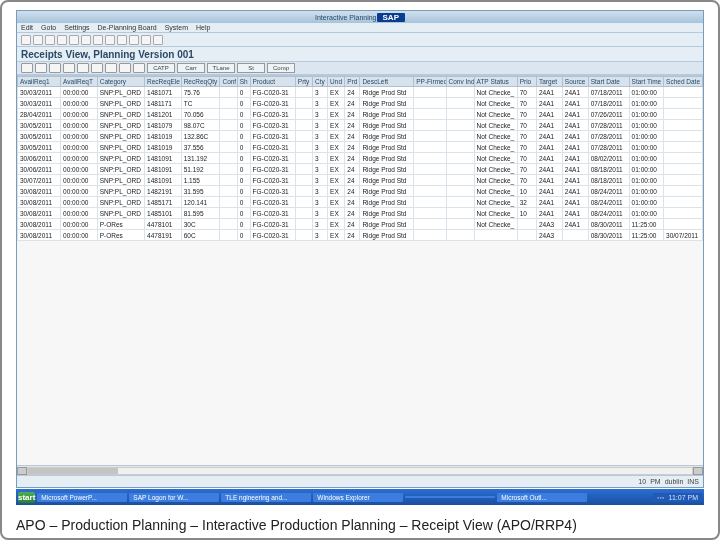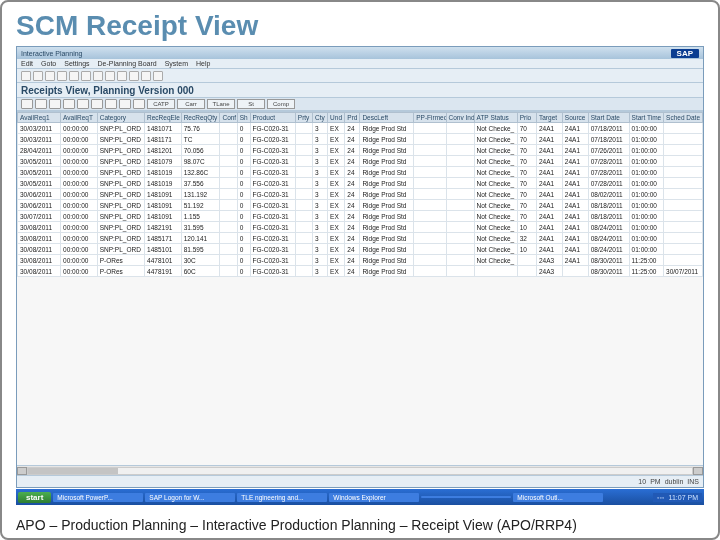--- a/index.html
+++ b/index.html
@@ -1,49 +1,48 @@
 <!DOCTYPE html>
 <html><head>
 <meta charset="utf-8">
 <style>
   * { box-sizing: border-box; margin: 0; padding: 0; }
   body { width: 720px; height: 540px; background: #fff; font-family: Arial, sans-serif; overflow: hidden; border: 2px solid #888; border-radius: 8px; position: relative; }
   .slide { width: 100%; height: 100%; display: flex; flex-direction: column; padding: 8px 14px 4px 14px; }
   .title { font-size: 28px; font-weight: bold; color: #5a8db0; margin-bottom: 4px; }
   .sap-window { flex: 1; border: 1px solid #7a9cbb; background: #f0f4f8; display: flex; flex-direction: column; font-size: 8px; min-height: 0; }
-  .sap-titlebar { height: 12px; background: linear-gradient(#cfe0ee,#a7c3db); display: flex; align-items: center; padding: 0 4px; font-size: 7px; color: #2a4a66; justify-content: space-between; }
+  .sap-titlebar { height: 12px; background: linear-gradient(#cfe0ee,#a7c3db); display: flex; align-items: center; padding: 0 4px; font-size: 7px; color: #2a4a66; justify-content: center; }
   .sap-logo { background: #0a3d91; color: #fff; font-weight: bold; padding: 0 6px; font-size: 8px; border-radius: 1px; }
   .menubar { height: 10px; background: #e6eef5; border-bottom: 1px solid #b5c9da; display: flex; gap: 8px; padding: 0 4px; font-size: 7px; color: #333; align-items: center; }
   .toolbar1 { height: 14px; background: #e6eef5; border-bottom: 1px solid #b5c9da; display: flex; gap: 2px; padding: 1px 4px; align-items: center; }
   .tb-btn { width: 10px; height: 10px; background: #f5f5f5; border: 1px solid #aaa; border-radius: 1px; }
   .view-title { height: 14px; background: #e6eef5; padding: 0 4px; display: flex; align-items: center; font-size: 10px; font-weight: bold; color: #2a4a66; }
   .toolbar2 { height: 14px; background: #dbe6f0; border-top: 1px solid #b5c9da; border-bottom: 1px solid #b5c9da; display: flex; gap: 2px; padding: 1px 4px; align-items: center; }
   .tb2-btn { width: 12px; height: 10px; background: #f5f5f5; border: 1px solid #999; border-radius: 1px; }
   .tb2-wide { min-width: 28px; height: 10px; background: #eef3f7; border: 1px solid #999; font-size: 6px; display: flex; align-items: center; justify-content: center; color: #444; }
   .grid-wrap { flex: 1; background: #fff; overflow: hidden; display: flex; flex-direction: column; border-top: 1px solid #b5c9da; }
   .grid { border-collapse: collapse; width: 100%; font-size: 6.5px; color: #222; table-layout: fixed; }
   .grid th { background: #d7e2ec; border: 1px solid #b0c0cf; padding: 1px 2px; font-weight: normal; color: #2a4a66; text-align: left; white-space: nowrap; overflow: hidden; }
   .grid td { border: 1px solid #dbe3ea; padding: 0 2px; white-space: nowrap; overflow: hidden; background: #fff; height: 11px; }
   .grid-body { flex: 1; background: #f7f7f7; }
   .hscroll { height: 10px; background: #e6e6e6; border-top: 1px solid #b5c9da; display: flex; align-items: center; }
   .hscroll .arrow { width: 10px; height: 8px; background: #ccc; border: 1px solid #999; }
   .hscroll .track { flex: 1; height: 8px; background: #f0f0f0; border: 1px solid #ccc; position: relative; }
   .hscroll .thumb { position: absolute; left: 0; width: 90px; height: 6px; background: #c4c4c4; top: 0; }
   .statusbar { height: 12px; background: #e6eef5; border-top: 1px solid #b5c9da; display: flex; justify-content: flex-end; align-items: center; gap: 4px; padding: 0 4px; font-size: 7px; color: #444; }
   .taskbar { height: 16px; background: linear-gradient(#2a6ed4,#1a4fa0); display: flex; align-items: center; gap: 2px; padding: 0 2px; margin-top: 1px; }
-  .start { background: linear-gradient(#4caf50,#2e7d32); color: #fff; font-size: 8px; font-weight: bold; padding: 1px 8px; border-radius: 2px; }
+  .start { background: linear-gradient(#4caf50,#2e7d32); color: #fff; font-size: 8px; font-weight: bold; padding: 1px 0; border-radius: 2px; }
   .task { background: #3d7de0; color: #fff; font-size: 6.5px; padding: 1px 4px; border-radius: 1px; white-space: nowrap; overflow: hidden; flex: 1; max-width: 90px; }
   .tray { margin-left: auto; background: #2159b5; color: #cde2ff; font-size: 7px; padding: 1px 4px; display: flex; gap: 4px; align-items: center; }
   .caption { font-size: 14px; color: #222; margin-top: 12px; line-height: 1.2; }
 </style>
 </head>
 <body>
 
 <div class="slide">
-  <div class="title">SCM Receipt View</div>
 
   <div class="sap-window">
     <div class="sap-titlebar">
       <span>Interactive Planning</span>
       <span class="sap-logo">SAP</span>
     </div>
     <div class="menubar">
       <span>Edit</span>
       <span>Goto</span>
       <span>Settings</span>
@@ -58,21 +57,21 @@
       <span class="tb-btn"></span>
       <span class="tb-btn"></span>
       <span class="tb-btn"></span>
       <span class="tb-btn"></span>
       <span class="tb-btn"></span>
       <span class="tb-btn"></span>
       <span class="tb-btn"></span>
       <span class="tb-btn"></span>
       <span class="tb-btn"></span>
     </div>
-    <div class="view-title">Receipts View, Planning Version 000</div>
+    <div class="view-title">Receipts View, Planning Version 001</div>
     <div class="toolbar2">
       <span class="tb2-btn"></span>
       <span class="tb2-btn"></span>
       <span class="tb2-btn"></span>
       <span class="tb2-btn"></span>
       <span class="tb2-btn"></span>
       <span class="tb2-btn"></span>
       <span class="tb2-btn"></span>
       <span class="tb2-btn"></span>
       <span class="tb2-btn"></span>

